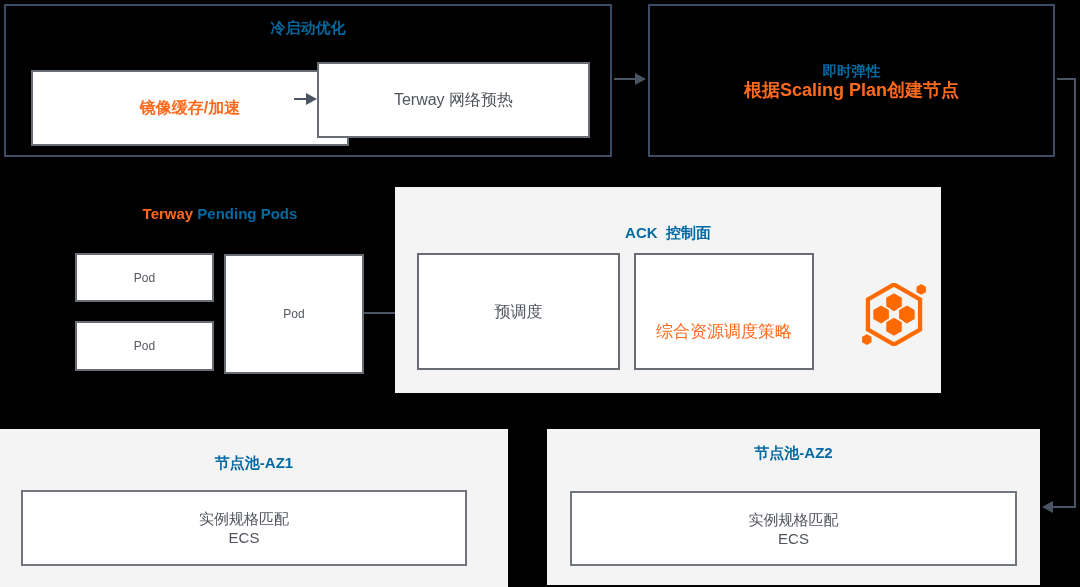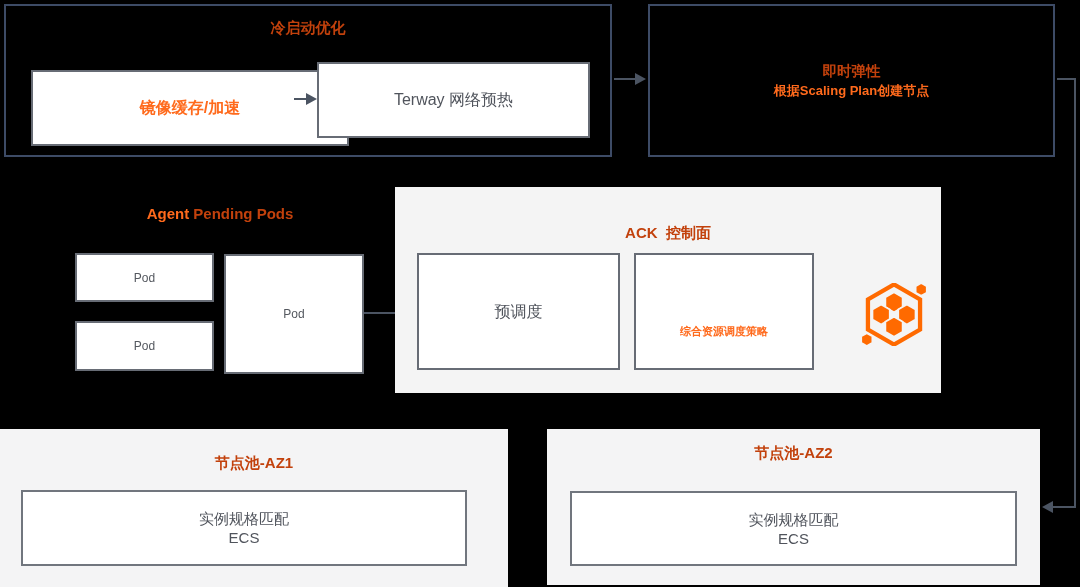--- a/index.html
+++ b/index.html
@@ -24,21 +24,21 @@
   
   .wbox {
     background: #ffffff;
     border: 2px solid #676c75;
     display: flex;
     flex-direction: column;
     align-items: center;
     justify-content: center;
     text-align: center;
   }
-  .blue   { color: #c2410c; }
+  .blue   { color: #0369a1; }
   .orange { color: #ff6a1c; }
   .gray-text { color: #50545c; }
 
   .title-sm { font-size: 15px; font-weight: bold; text-align: center; }
   .box-text { font-size: 16px; }
   .pod-text { font-size: 12px; color: #54585f; }
 
   
   .line { background: #4b5462; }
   .head-right {
@@ -70,30 +70,30 @@
 <div class="abs head-right" style="left:306px; top:93px;"></div>
 <div class="abs wbox" style="left:317px; top:62px; width:273px; height:76px;">
   <span class="box-text gray-text">Terway 网络预热</span>
 </div>
 
 <div class="abs line" style="left:614px; top:78px; width:22px; height:2px;"></div>
 <div class="abs head-right" style="left:635px; top:73px;"></div>
 
 <div class="abs dark-container" style="left:648px; top:4px; width:407px; height:153px; display:flex; flex-direction:column; align-items:center; justify-content:center;">
   <div class="title-sm blue two-line" style="font-size:14.5px;">即时弹性</div>
-  <div class="title-sm orange two-line" style="font-size:13px;">根据Scaling Plan创建节点</div>
+  <div class="title-sm orange two-line" style="font-size:18px;">根据Scaling Plan创建节点</div>
 </div>
 
 <div class="abs line" style="left:1057px; top:78px; width:19px; height:2px;"></div>
 <div class="abs line" style="left:1074px; top:78px; width:2px; height:430px;"></div>
 <div class="abs line" style="left:1052px; top:506px; width:24px; height:2px;"></div>
 <div class="abs head-left" style="left:1042px; top:501px;"></div>
 
 <div class="abs title-sm" style="left:75px; top:205px; width:290px;">
-  <span class="orange">Agent </span><span class="blue">Pending Pods</span>
+  <span class="orange">Terway </span><span class="blue">Pending Pods</span>
 </div>
 
 <div class="abs wbox" style="left:75px; top:253px; width:139px; height:49px;">
   <span class="pod-text">Pod</span>
 </div>
 <div class="abs wbox" style="left:75px; top:321px; width:139px; height:50px;">
   <span class="pod-text">Pod</span>
 </div>
 <div class="abs wbox" style="left:224px; top:254px; width:140px; height:120px;">
   <span class="pod-text">Pod</span>
@@ -102,21 +102,21 @@
 <div class="abs line" style="left:364px; top:312px; width:44px; height:2px;"></div>
 <div class="abs head-right" style="left:406px; top:307px;"></div>
 
 <div class="abs panel" style="left:395px; top:187px; width:546px; height:206px; background:#f4f4f4;">
   <div class="title-sm blue pre" style="padding-top:17px; font-weight:600;margin-top:20px;">ACK  控制面</div>
 </div>
 <div class="abs wbox" style="left:417px; top:253px; width:203px; height:117px;">
   <span class="box-text gray-text two-line">预调度</span>
 </div>
 <div class="abs wbox" style="left:634px; top:253px; width:180px; height:117px;">
-  <span class="orange" style="font-size:11px; font-weight:bold;margin-top:40px;">综合资源调度策略</span>
+  <span class="orange" style="font-size:17px; font-weight:normal;margin-top:40px;">综合资源调度策略</span>
 </div>
 
 <div class="abs" style="left:858px; top:283px; width:72px; height:63px;">
   <svg width="72" height="63" viewBox="0 0 100 88" xmlns="http://www.w3.org/2000/svg">
     <polygon points="50,2 86.4,23 86.4,65 50,86 13.6,65 13.6,23" fill="none" stroke="#ff6a00" stroke-width="6"></polygon>
     <polygon points="50,13 62.1,20 62.1,34 50,41 37.9,34 37.9,20" fill="#ff6a00" stroke="#f4f4f4" stroke-width="2.5"></polygon>
     <polygon points="32,30 44.1,37 44.1,51 32,58 19.9,51 19.9,37" fill="#ff6a00" stroke="#f4f4f4" stroke-width="2.5"></polygon>
     <polygon points="68,30 80.1,37 80.1,51 68,58 55.9,51 55.9,37" fill="#ff6a00" stroke="#f4f4f4" stroke-width="2.5"></polygon>
     <polygon points="50,47 62.1,54 62.1,68 50,75 37.9,68 37.9,54" fill="#ff6a00" stroke="#f4f4f4" stroke-width="2.5"></polygon>
     <polygon points="88,0 95.8,4.5 95.8,13.5 88,18 80.2,13.5 80.2,4.5" fill="#ff6a00" stroke="#f4f4f4" stroke-width="2.5"></polygon>

